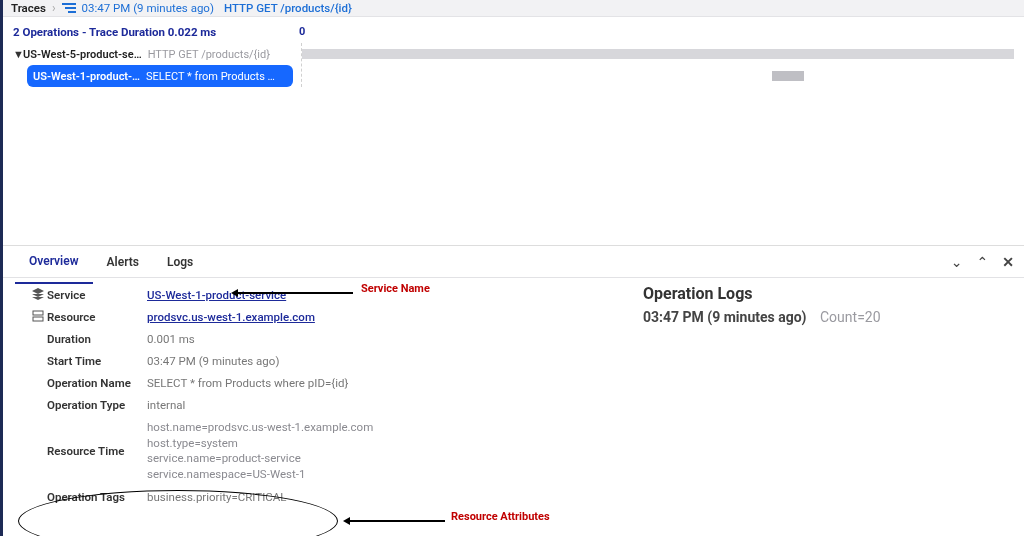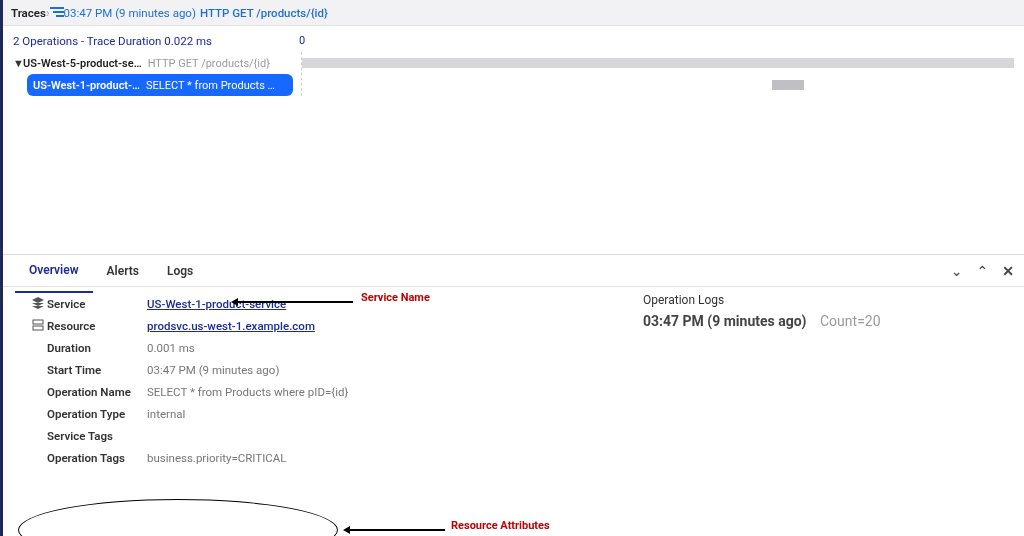--- a/index.html
+++ b/index.html
@@ -1,25 +1,25 @@
 <!DOCTYPE html>
 <html><head>
 <meta charset="utf-8">
 <style>
   * { box-sizing: border-box; margin: 0; padding: 0; font-family: -apple-system, BlinkMacSystemFont, "Segoe UI", Roboto, Arial, sans-serif; }
   body { background:#fff; color:#333; font-size:12px; width:1024px; height:536px; overflow:hidden; border-left:3px solid #1d2a55; }
   
-  .breadcrumb { height:26px; background:#f2f2f4; border-bottom:1px solid #e3e3e6; display:flex; align-items:center; padding:0 8px; }
+  .breadcrumb { height:17px; background:#f2f2f4; border-bottom:1px solid #e3e3e6; display:flex; align-items:center; padding:0 8px; gap:6px; }
   .bc-link { color:#222; font-weight:600; font-size:11.5px; }
   .bc-sep { color:#aaa; }
   .bc-icon { display:inline-flex; align-items:center; }
   .bc-current { color:#1d6fd6; font-size:11.5px; }
   .bc-endpoint { color:#1d6fd6; font-size:11.5px; margin-left:4px; font-weight:500; }
   
-  .summary { padding:8px 10px 4px; color:#1d2a9a; font-size:11.5px; font-weight:400;}
+  .summary { padding:8px 10px 4px; color:#1d2a9a; font-size:11.5px; font-weight:700;}
   .summary .zero { position:absolute; left:296px; color:#1d2a9a; font-size:11px; }
   .summary-row { position:relative; }
   
   .trace-area { display:flex; padding:0 10px 10px; }
   .tree-col { width:280px; flex:0 0 280px; }
   .timeline-col { flex:1; position:relative; margin-left:8px; border-left:1px dashed #d0d0d0; }
   .tree-row { display:flex; align-items:center; height:22px; font-size:11px; }
   .tree-row .caret { width:10px; color:#333; }
   .tree-row .svc { color:#222; font-weight:600; white-space:nowrap; overflow:hidden; text-overflow:ellipsis; max-width:140px;}
   .tree-row .op { color:#9a9aa0; margin-left:6px; white-space:nowrap; overflow:hidden; text-overflow:ellipsis; }
@@ -46,21 +46,21 @@
   .kv .multi { color:#8a8a90; line-height:1.35; }
   .ellipse { position:absolute; border:1.8px solid #000; border-radius:50%; width:320px; height:62px; left:15px; top:212px; pointer-events:none; }
   .arrow { position:absolute; height:1.5px; background:#000; }
   .arrow::before { content:""; position:absolute; left:-6px; top:-3.5px; border:4px solid transparent; border-right:7px solid #000; }
   .arrow1 { left:230px; top:14px; width:120px; }
   .arrow2 { left:342px; top:242px; width:100px; }
   .ann { position:absolute; color:#c00000; font-weight:700; font-size:11px; }
   .ann1 { left:358px; top:4px; }
   .ann2 { left:448px; top:232px; }
   .logs-col { flex:1; padding:6px 10px; border-left:0; }
-  .logs-title { font-weight:400; font-size:12px; margin-bottom:6px; }
+  .logs-title { font-weight:700; font-size:16px; margin-bottom:6px; }
   .log-line { font-size:14px; color:#444; }
   .log-line .cnt { color:#9a9aa0; margin-left:10px;}
 </style>
 </head>
 <body>
 
 <div class="breadcrumb">
   <span class="bc-link">Traces</span>
   <span class="bc-sep">›</span>
   <span class="bc-icon">
@@ -157,21 +157,25 @@
       </div>
 
       <div class="kv">
         <span class="icon"></span>
         <span class="key">Operation Type</span>
         <span class="val">internal</span>
       </div>
 
       <div class="kv" style="align-items:center;">
         <span class="icon"></span>
-        <span class="key">Service Tags</span>
+        <span class="key">Resource Time</span>
+        <span class="val multi" style="white-space:pre-line;">host.name=prodsvc.us-west-1.example.com
+host.type=system
+service.name=product-service
+service.namespace=US-West-1</span>
       </div>
 
       <div class="kv">
         <span class="icon"></span>
         <span class="key">Operation Tags</span>
         <span class="val">business.priority=CRITICAL</span>
       </div>
 
       <div class="arrow arrow1"></div>
       <span class="ann ann1">Service Name</span>

